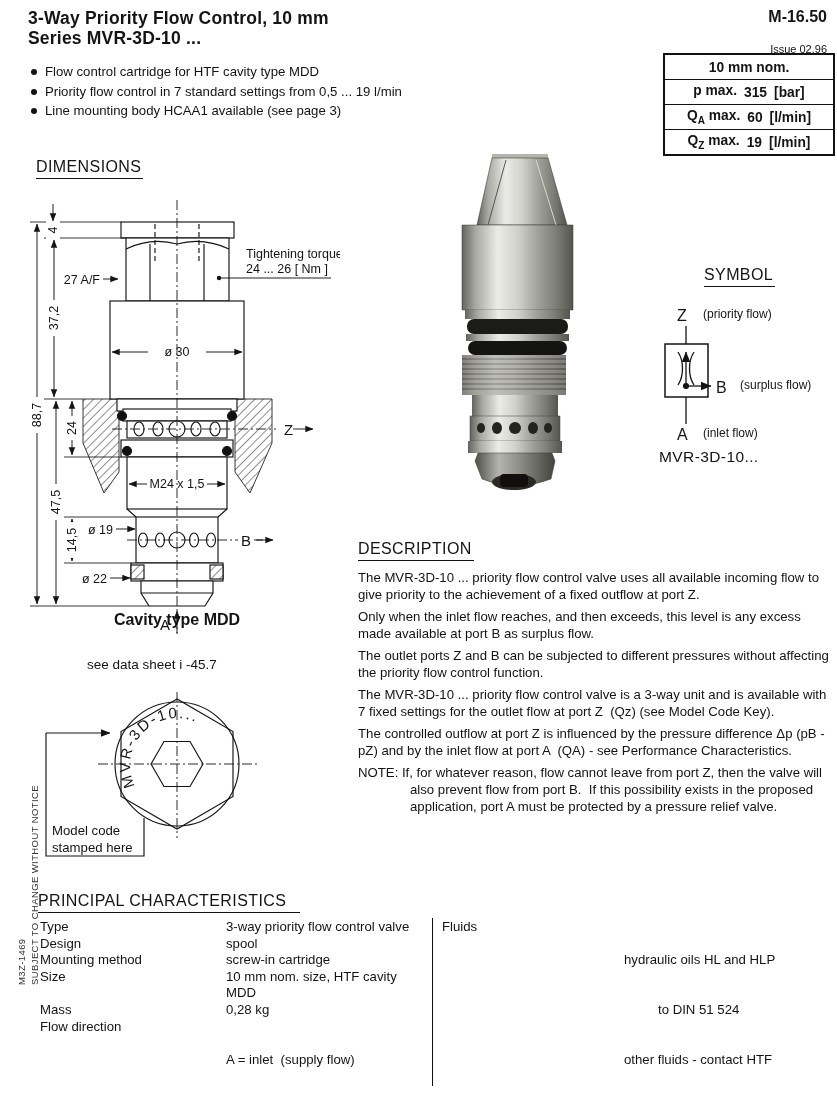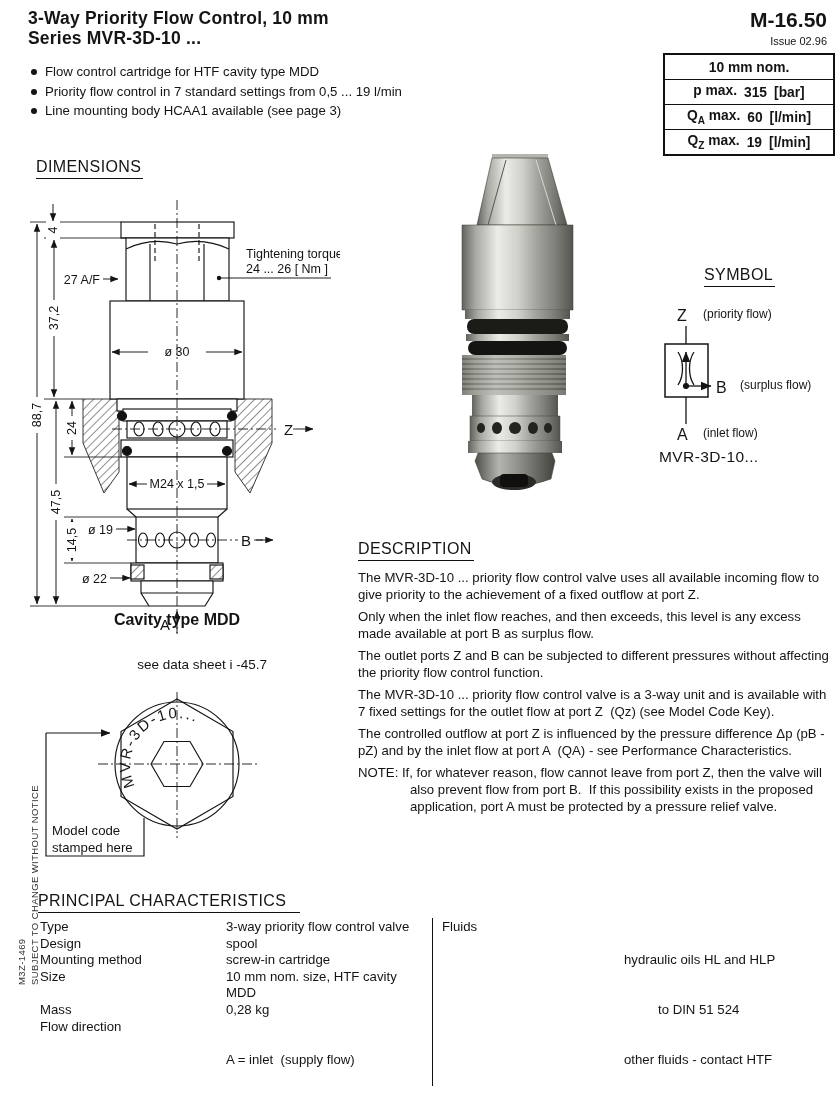--- a/index.html
+++ b/index.html
@@ -1,37 +1,37 @@
 <!DOCTYPE html>
 <html><head>
 <meta charset="utf-8">
 <style>
   html,body{margin:0;padding:0;background:#e8e8e8;}
   .page{position:relative;width:837px;height:1096px;background:#ffffff;margin:0 auto;
         font-family:"Liberation Sans",sans-serif;color:#141414;overflow:hidden;}
   .abs{position:absolute;}
   .title{font-size:17.5px;font-weight:bold;line-height:20px;letter-spacing:.2px;}
-  .docno{font-size:21px;font-weight:bold;text-align:right;}
-  .issue{font-size:11px;text-align:right;margin-top:3px;}
+  .docno{font-size:16px;font-weight:bold;text-align:right;}
+  .issue{font-size:11px;text-align:right;margin-top:17px;}
   .bullets{list-style:none;margin:0;padding:0;font-size:13.2px;}
   .bullets li{position:relative;padding-left:15px;line-height:19.5px;}
   .bullets li::before{content:"";position:absolute;left:1px;top:7px;width:6px;height:6px;border-radius:50%;background:#141414;}
   .spec-table{width:168px;border:2px solid #111;}
   .spec-row{display:flex;align-items:center;justify-content:center;gap:7px;height:24px;
             border-top:1.6px solid #111;font-size:13.8px;font-weight:bold;}
   .spec-row:first-child{border-top:none;}
   .spec-name sub{font-size:10px;font-weight:bold;}
   .sec-head{font-size:16px;letter-spacing:.4px;border-bottom:1.6px solid #111;
             display:inline-block;padding:0 2px 2px 0;}
   .desc{width:478px;font-size:13.2px;line-height:17px;}
   .desc p{margin:0 0 5px 0;white-space:pre-wrap;}
   .note{padding-left:52px;text-indent:-52px;white-space:pre-wrap;}
   .note .nl{display:inline;}
   .cav-t{font-size:16px;font-weight:bold;text-align:center;width:180px;}
-  .cav-s{font-size:13.5px;text-align:right;width:180px;}
+  .cav-s{font-size:13.5px;text-align:left;width:180px;}
   .sym-model{font-size:15.5px;letter-spacing:.4px;}
   .chars{font-size:13.2px;line-height:16.6px;}
   .crow{display:flex;gap:26px;}
   .clab{width:160px;flex:none;}
   .clab2{width:156px;flex:none;}
   .cval{flex:1;white-space:pre-wrap;}
   .ind34{padding-left:34px;}
   .vdiv{border-left:1.6px solid #111;width:0;}
   .vert{position:absolute;transform:rotate(-90deg);transform-origin:0 0;
         font-size:9.5px;color:#333;white-space:nowrap;letter-spacing:.4px;}

